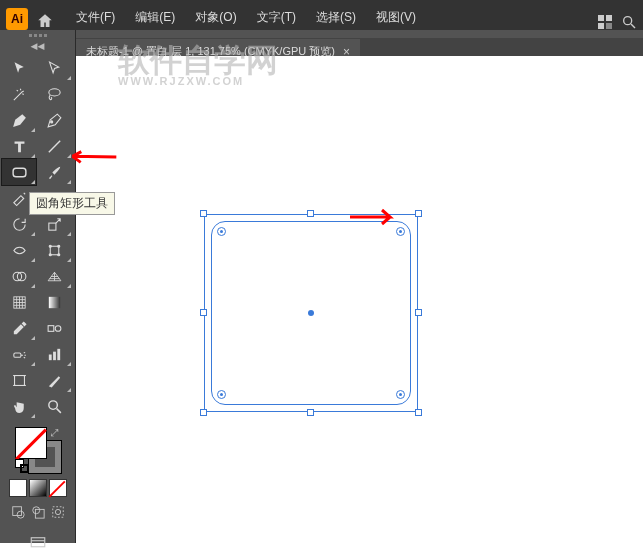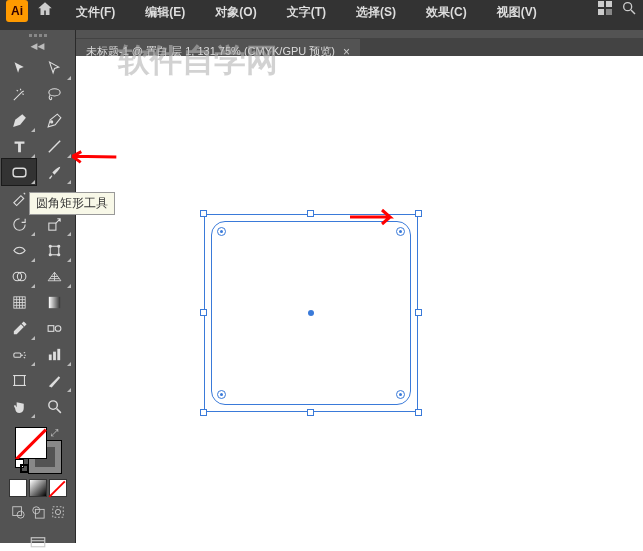--- a/index.html
+++ b/index.html
@@ -1,20 +1,20 @@
 <!DOCTYPE html>
 <html><head>
 <meta charset="utf-8">
 <style>
 *{margin:0;padding:0;box-sizing:border-box;font-family:"Microsoft YaHei",Arial,sans-serif;}
 body{background:#fff;width:643px;height:551px;overflow:hidden;position:relative;}
-.top-bar{background:#333333;height:30px;display:flex;align-items:flex-start;padding:0 6px;}
+.top-bar{background:#333333;height:30px;display:flex;align-items:flex-end;padding:0 6px;}
 .ai-logo{width:22px;height:22px;background:#ff9a00;border-radius:3px;display:flex;align-items:center;justify-content:center;color:#330000;font-weight:bold;font-size:12px;margin-right:8px;}
 .home-icon{width:18px;height:18px;margin-right:14px;color:#ccc;}
-.menu-items{display:flex;gap:14px;font-weight:bold;}
+.menu-items{display:flex;gap:4px;}
 .menu-item{color:#ddd;font-size:12px;padding:4px 8px;cursor:default;}
 .menu-spacer{flex:1;}
 .essentials-icon{width:16px;height:16px;margin-right:8px;}
 .search-icon-top{width:16px;height:16px;color:#ccc;}
 .control-bar{background:#535353;height:8px;}
 .tab-bar{background:#434343;height:26px;display:flex;align-items:flex-end;margin-left:76px;}
 .tab{background:#535353;color:#ddd;font-size:11px;padding:5px 10px;display:flex;align-items:center;gap:8px;}
 .tab-close{color:#ccc;font-size:12px;cursor:pointer;}
 .main-area{display:flex;height:calc(551px - 30px - 8px);position:absolute;top:30px;left:0;right:0;}
 .tool-panel{width:76px;background:#535353;display:flex;flex-direction:column;padding-top:4px;border-right:1px solid #2a2a2a;}
@@ -73,21 +73,20 @@
   <div class="ai-logo">Ai</div>
   <svg class="home-icon" viewBox="0 0 24 24" fill="#ccc">
       <path d="M12 3l9 8h-3v9h-5v-6h-2v6H6v-9H3z"></path>
     </svg>
   <div class="menu-items">
     <div class="menu-item">文件(F)</div>
     <div class="menu-item">编辑(E)</div>
     <div class="menu-item">对象(O)</div>
     <div class="menu-item">文字(T)</div>
     <div class="menu-item">选择(S)</div>
-    <div class="menu-item">效果(C)</div>
     <div class="menu-item">视图(V)</div>
   </div>
   <div class="menu-spacer"></div>
   <svg class="essentials-icon" viewBox="0 0 16 16">
       <rect x="1" y="1" width="6" height="6" fill="#ccc"></rect>
       <rect x="9" y="1" width="6" height="6" fill="#ccc"></rect>
       <rect x="1" y="9" width="6" height="6" fill="#ccc"></rect>
       <rect x="9" y="9" width="6" height="6" fill="#888"></rect>
     </svg>
   <svg class="search-icon-top" viewBox="0 0 24 24" fill="none" stroke="#ccc" stroke-width="2">
@@ -371,20 +370,21 @@
         <div class="center-pt"></div>
       </div>
     </div>
   </div>
 </div>
 
 <div class="tooltip">圆角矩形工具</div>
 
 <div class="watermark">
   <span>软件自学网</span>
+  <span class="sub">WWW.RJZXW.COM</span>
 </div>
 
 <div class="arrow-red arrow1">
   <svg viewBox="0 0 50 30">
       <path d="M48 4 L8 22 L14 14 M8 22 L18 24" stroke="#ff0000" stroke-width="3" fill="none"></path>
     </svg>
 </div>
 <div class="arrow-red arrow2">
   <svg viewBox="0 0 50 30">
       <path d="M48 15 L8 15 L16 8 M8 15 L16 22" stroke="#ff0000" stroke-width="3" fill="none"></path>

